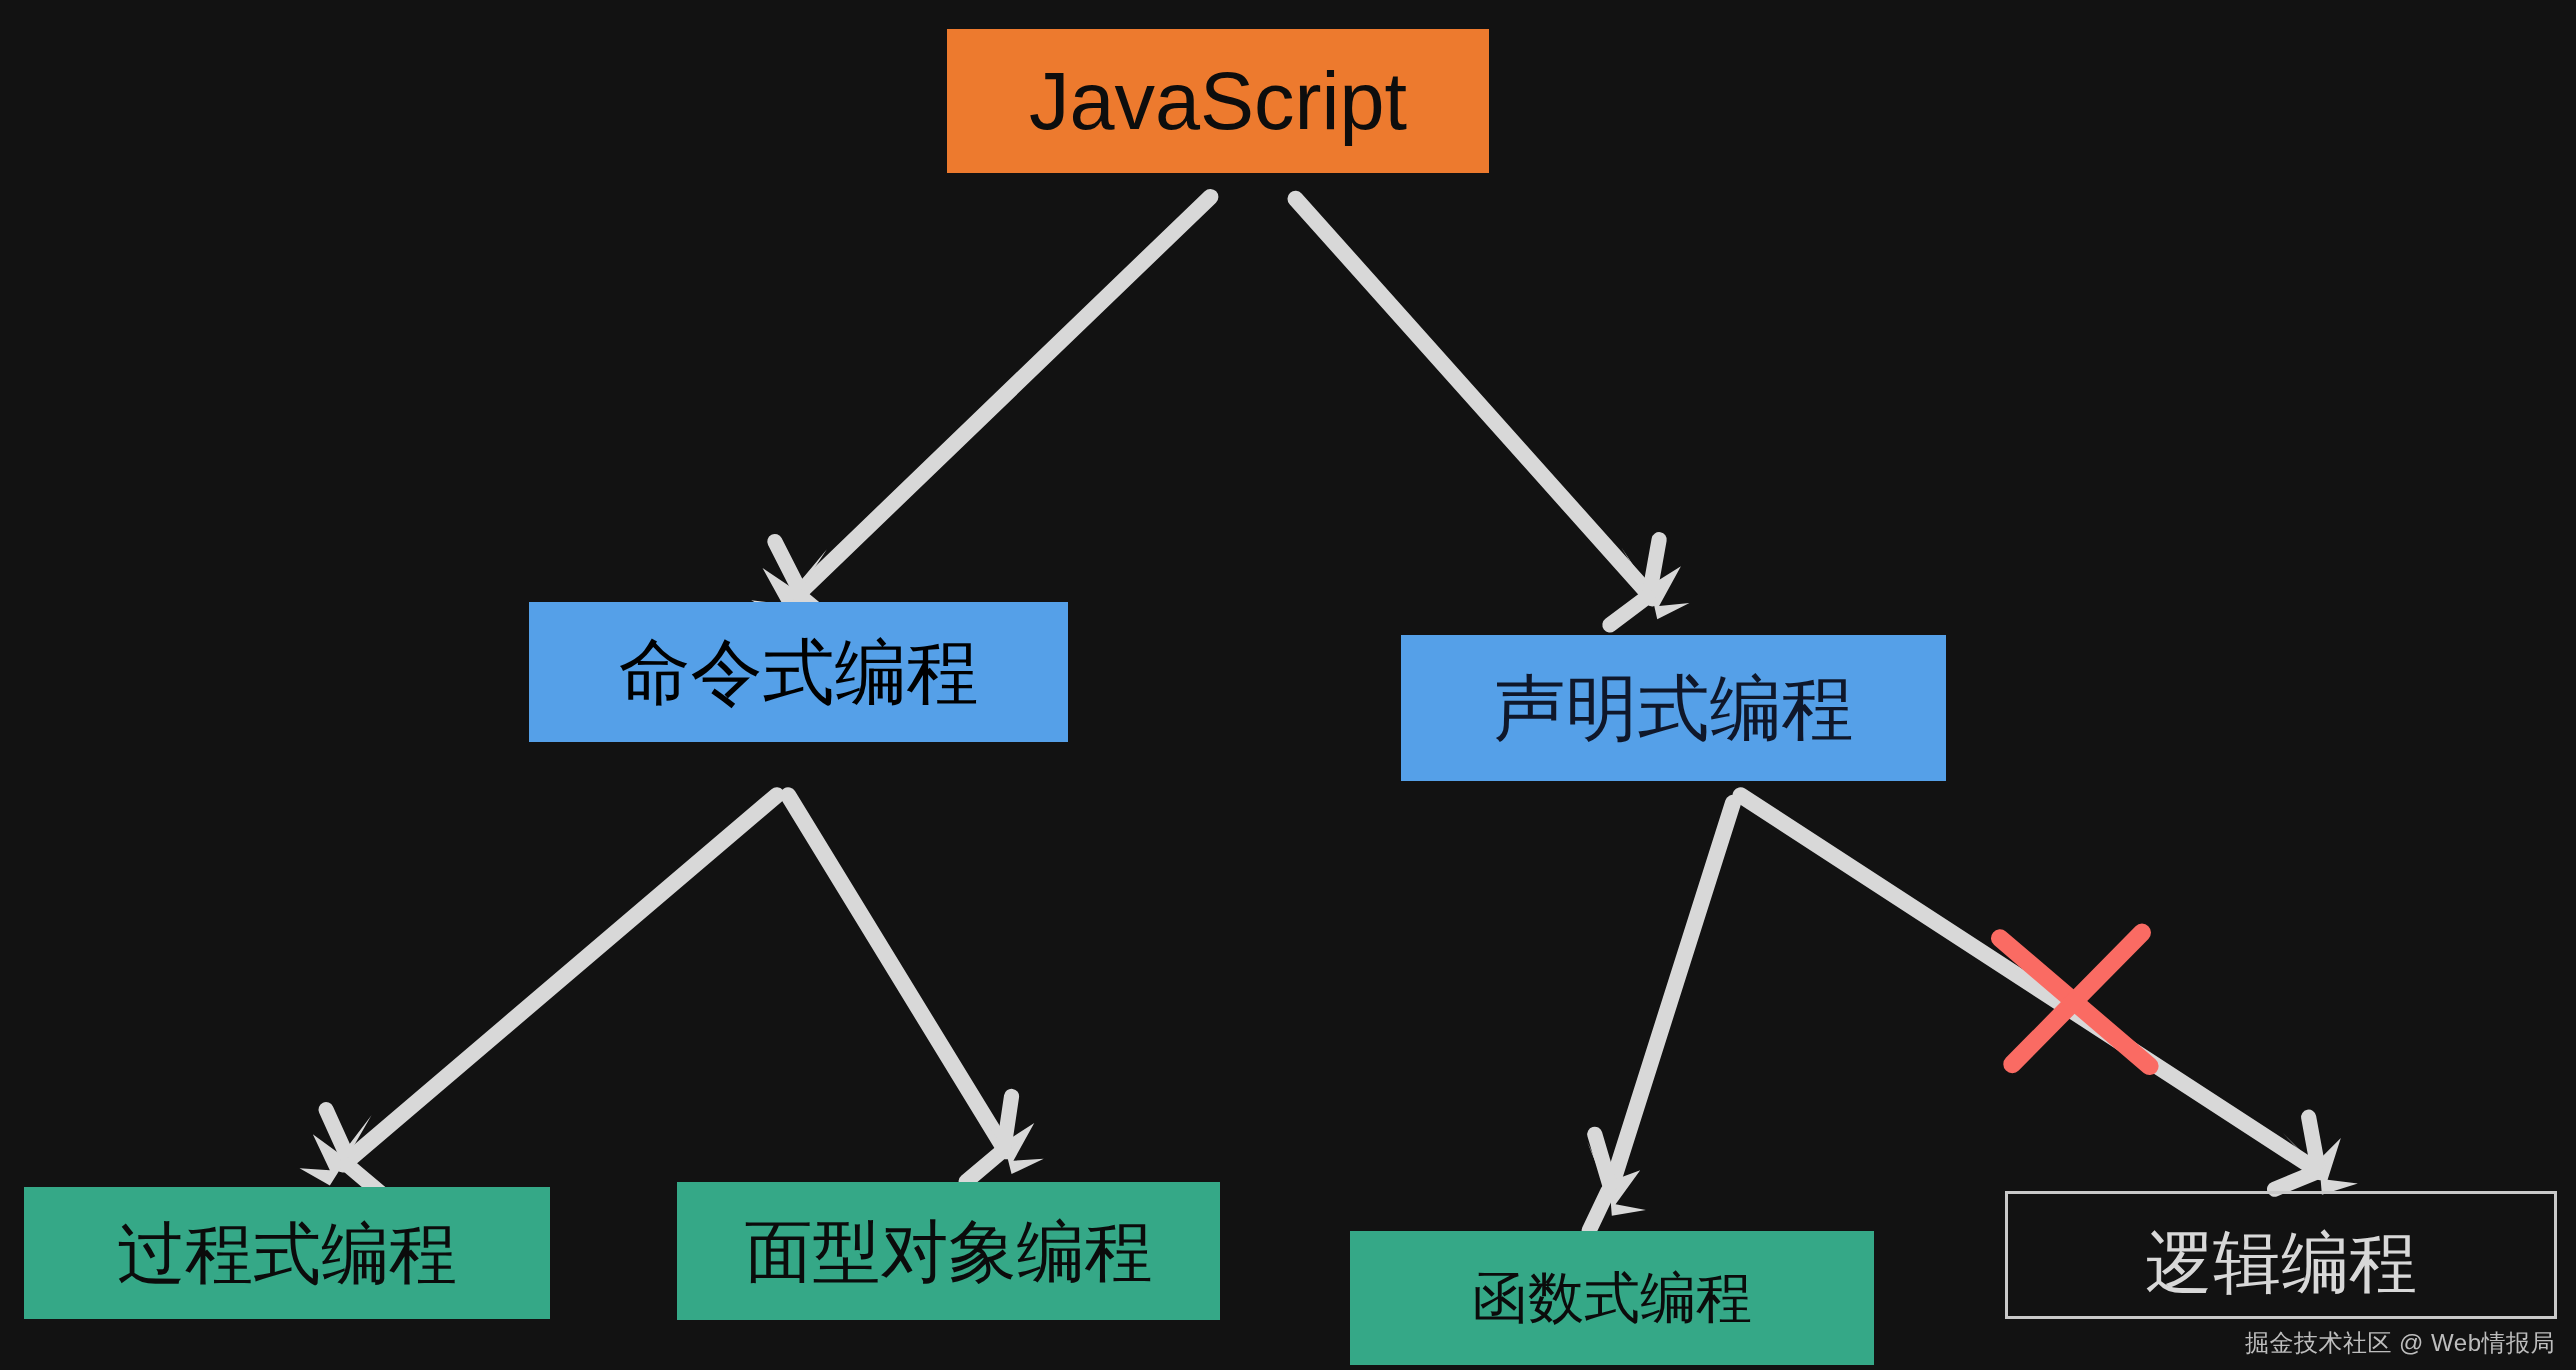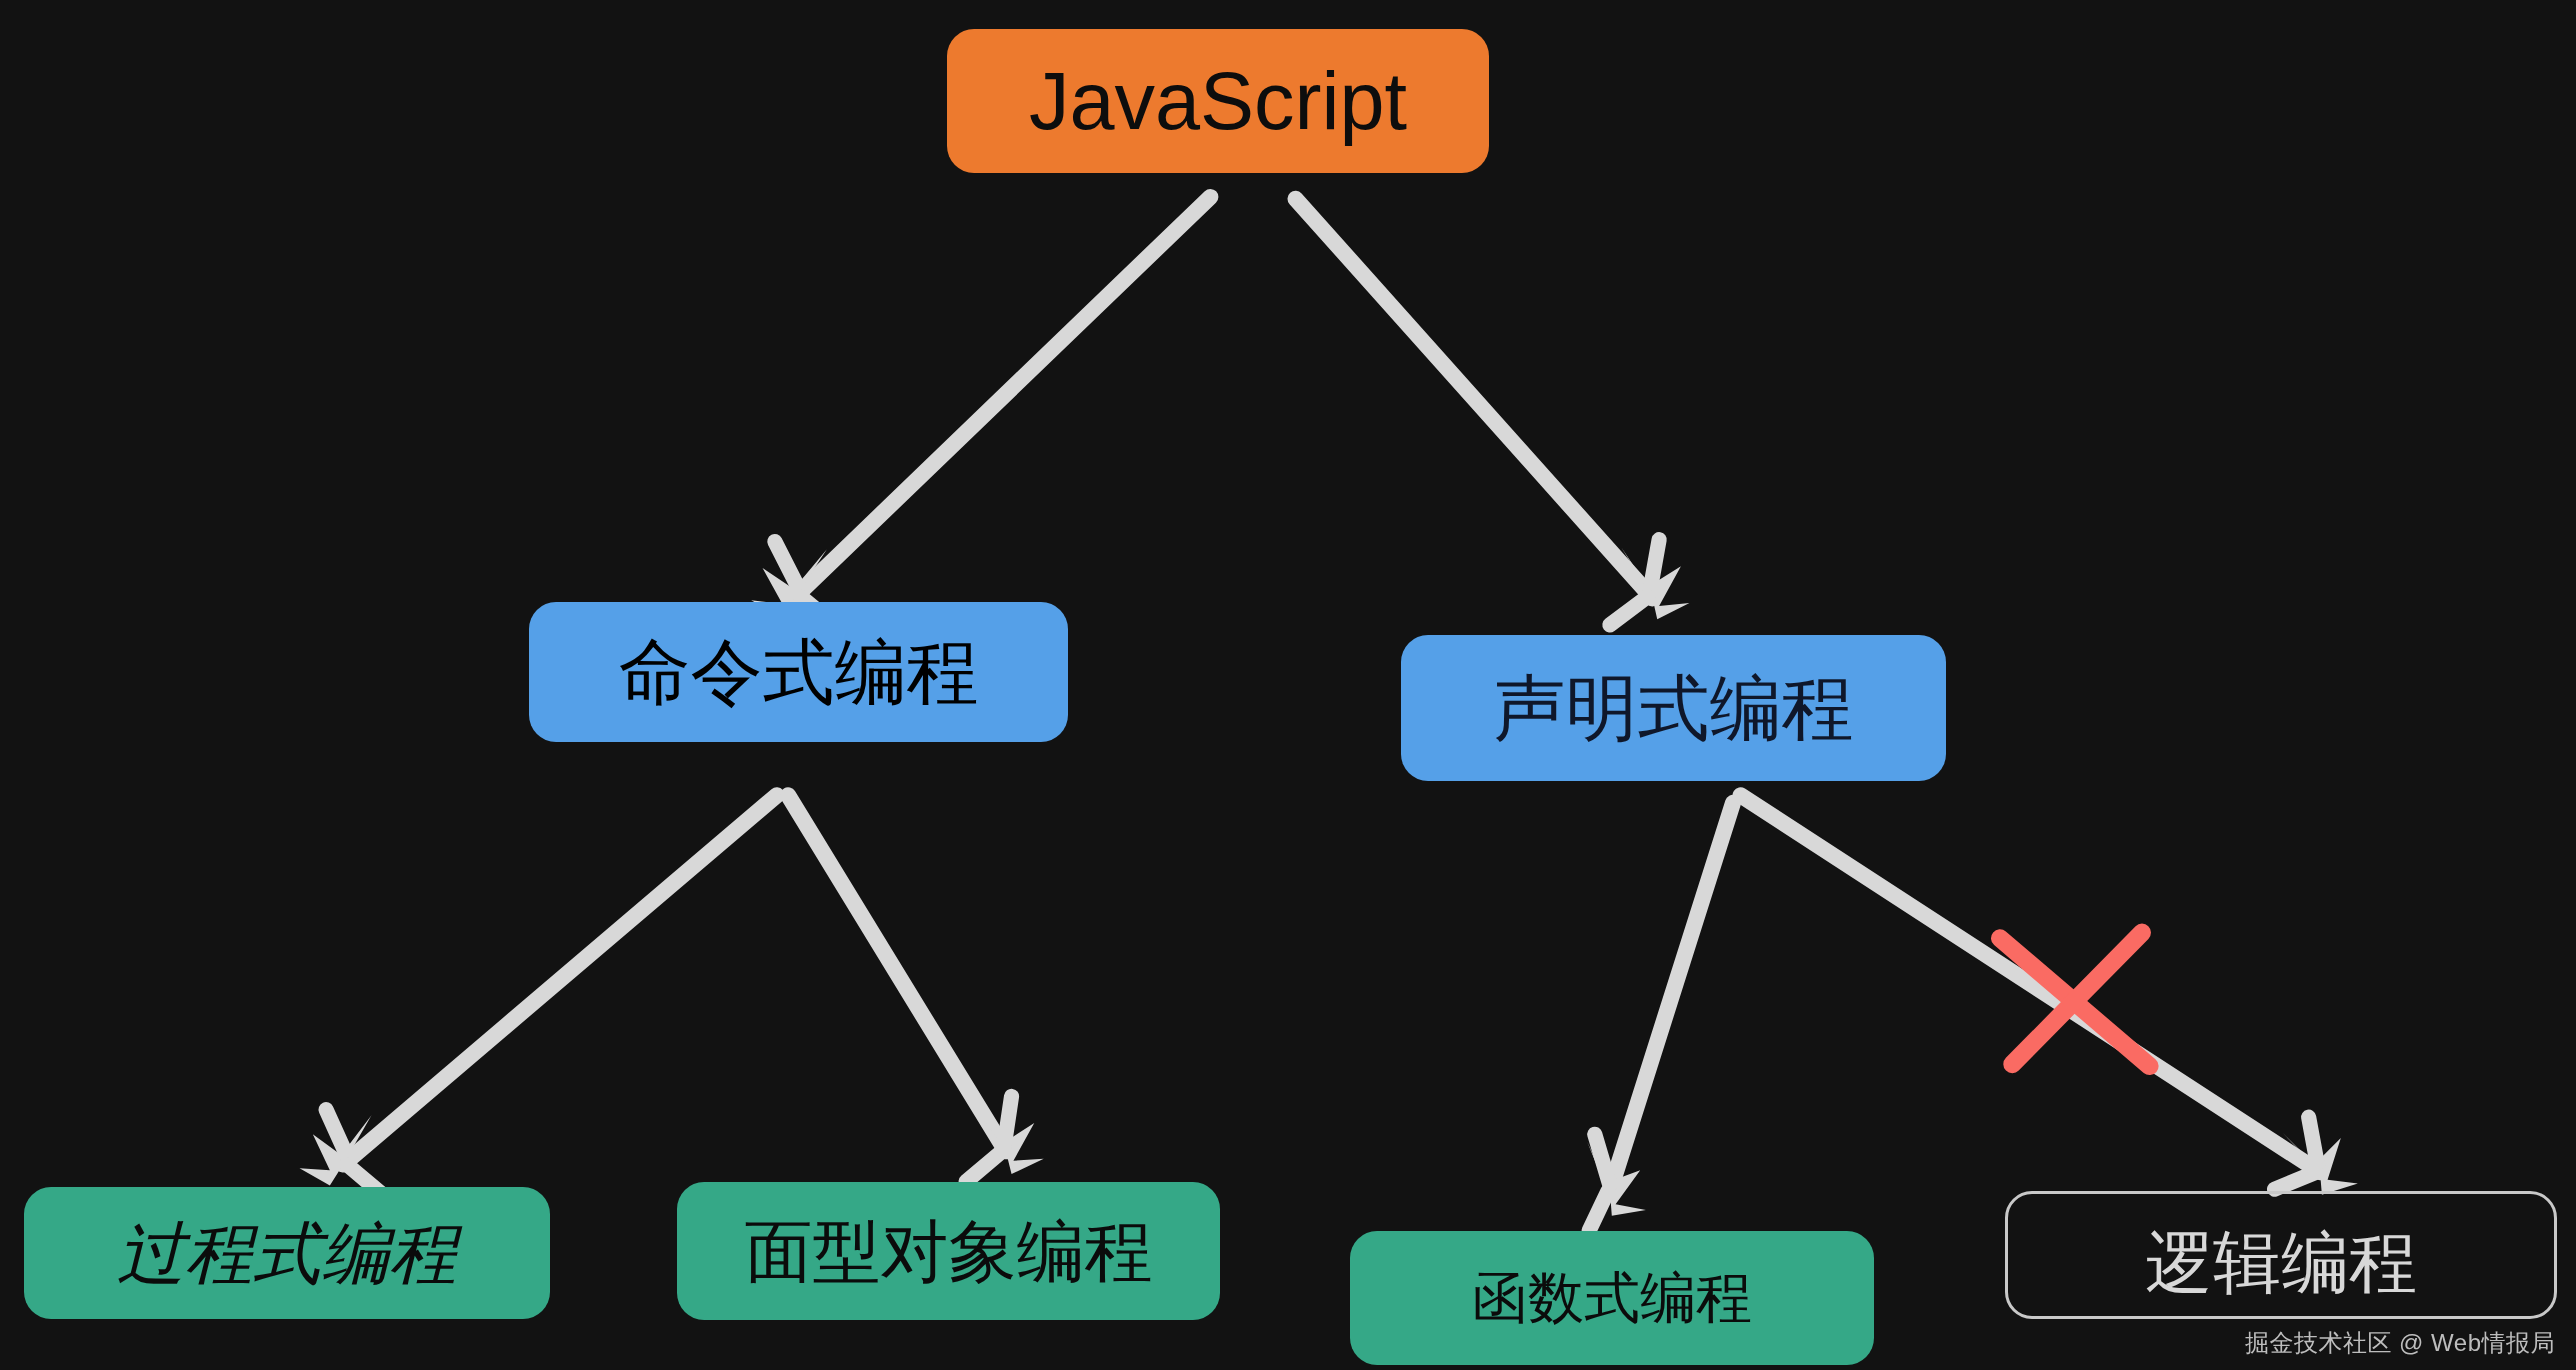--- a/index.html
+++ b/index.html
@@ -24,21 +24,20 @@
     pointer-events: none;
   }
   .node {
     position: absolute;
     display: flex;
     align-items: center;
     justify-content: center;
     box-sizing: border-box;
     line-height: 1;
     white-space: nowrap;
-    border-radius: 27px;
   }
   .node-root {
     left: 947px;
     top: 29px;
     width: 542px;
     height: 144px;
     background: #ED7A2E;
     color: #0d0d0d;
     font-size: 81px;
     letter-spacing: 0px;
@@ -63,21 +62,20 @@
     font-size: 72px;
   }
   .node-green-1 {
     left: 24px;
     top: 1187px;
     width: 526px;
     height: 132px;
     background: #35A887;
     color: #0b0b0b;
     font-size: 68px;
-    font-style: italic;
   }
   .node-green-2 {
     left: 677px;
     top: 1182px;
     width: 543px;
     height: 138px;
     background: #35A887;
     color: #0b0b0b;
     font-size: 68px;
   }

